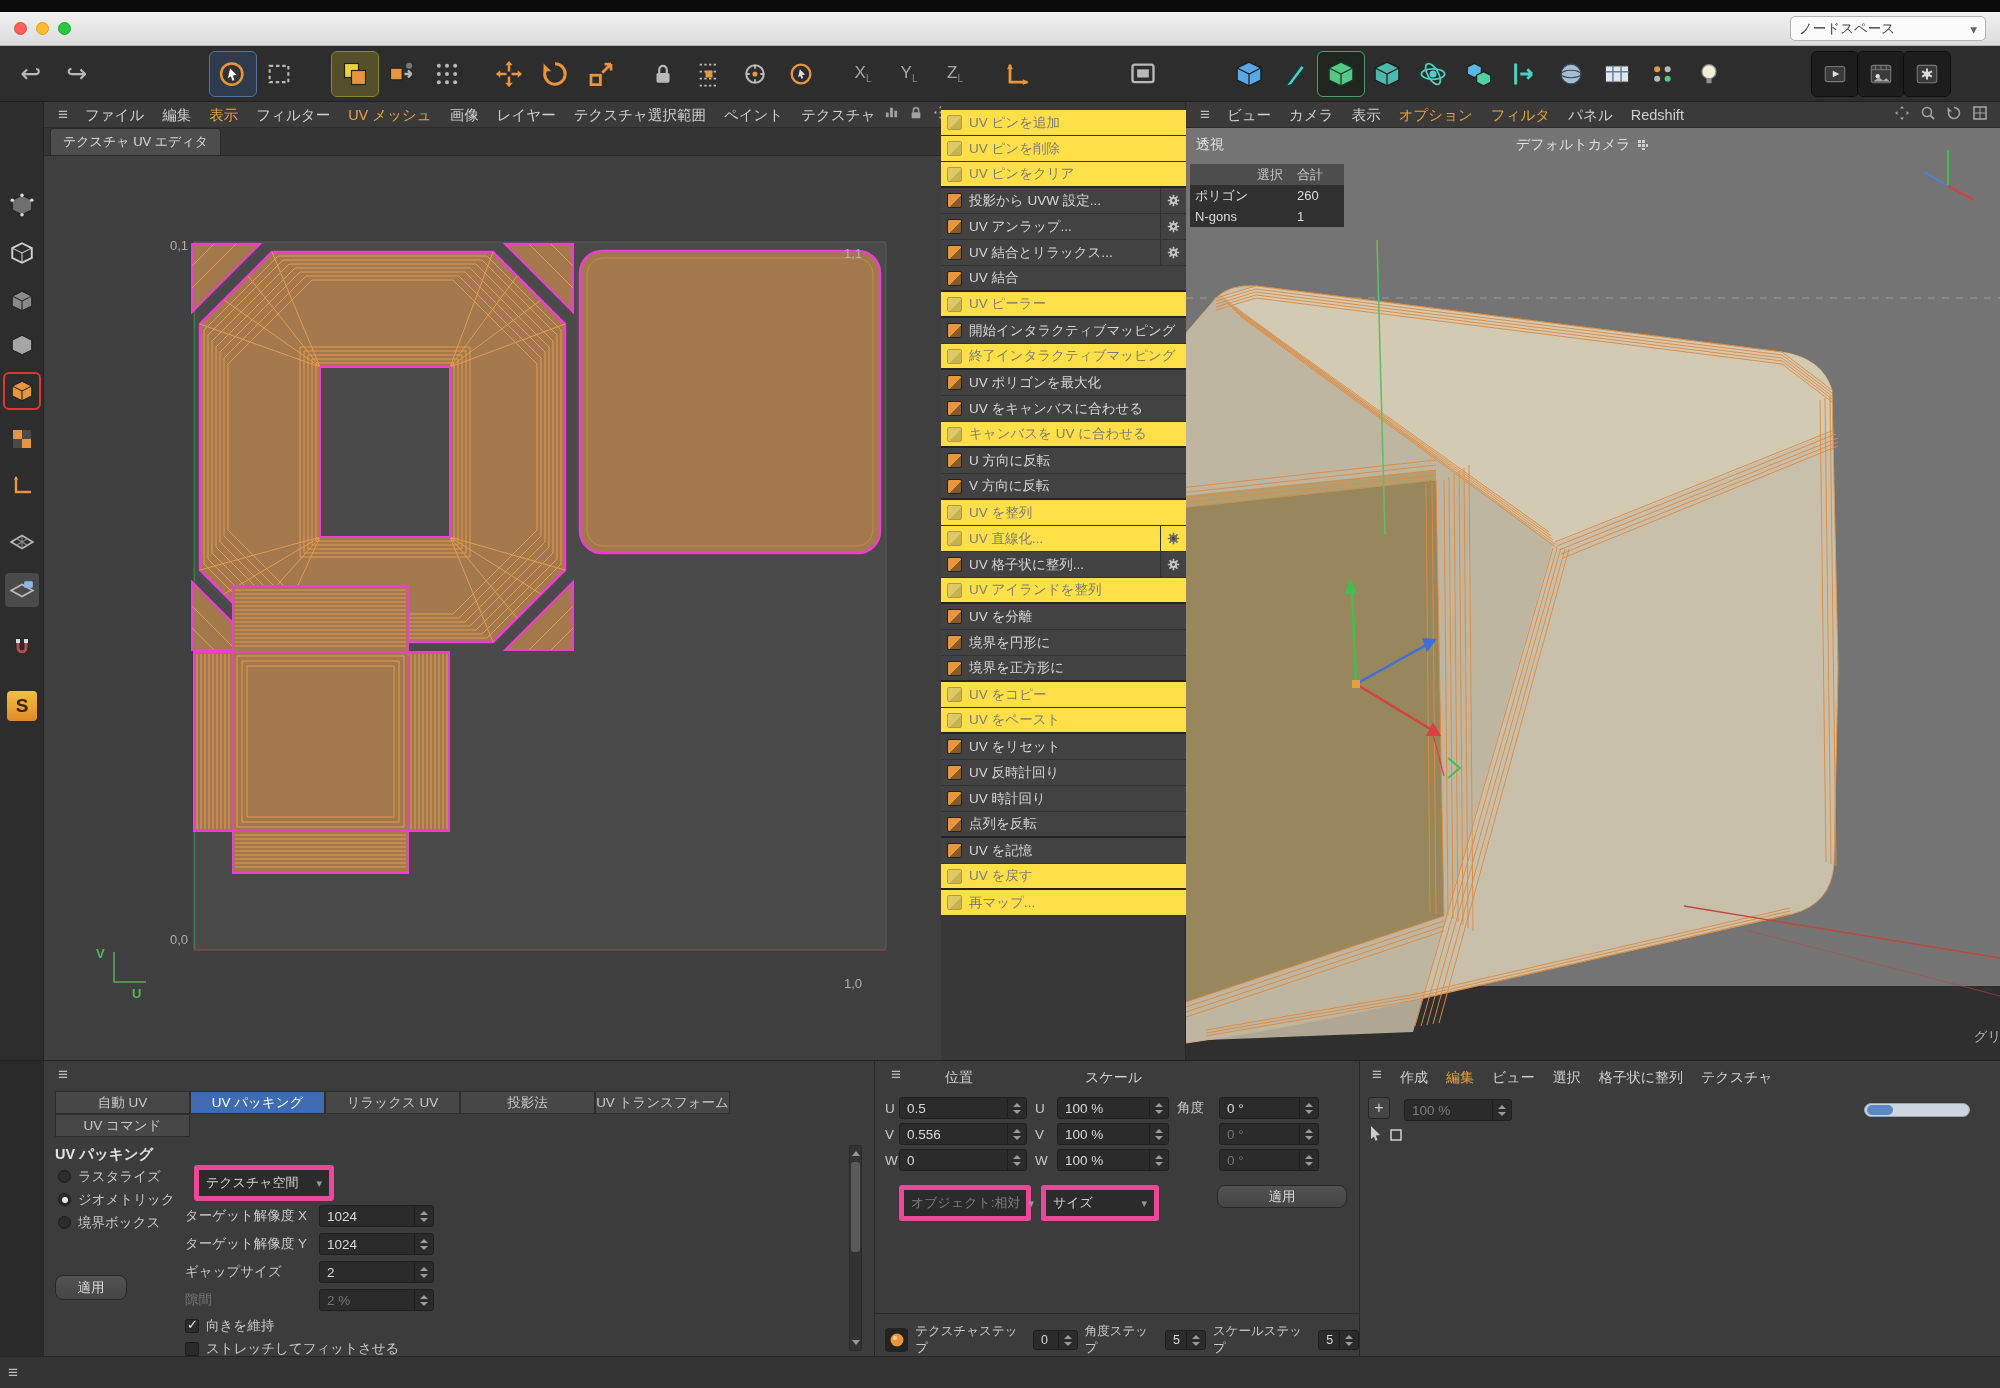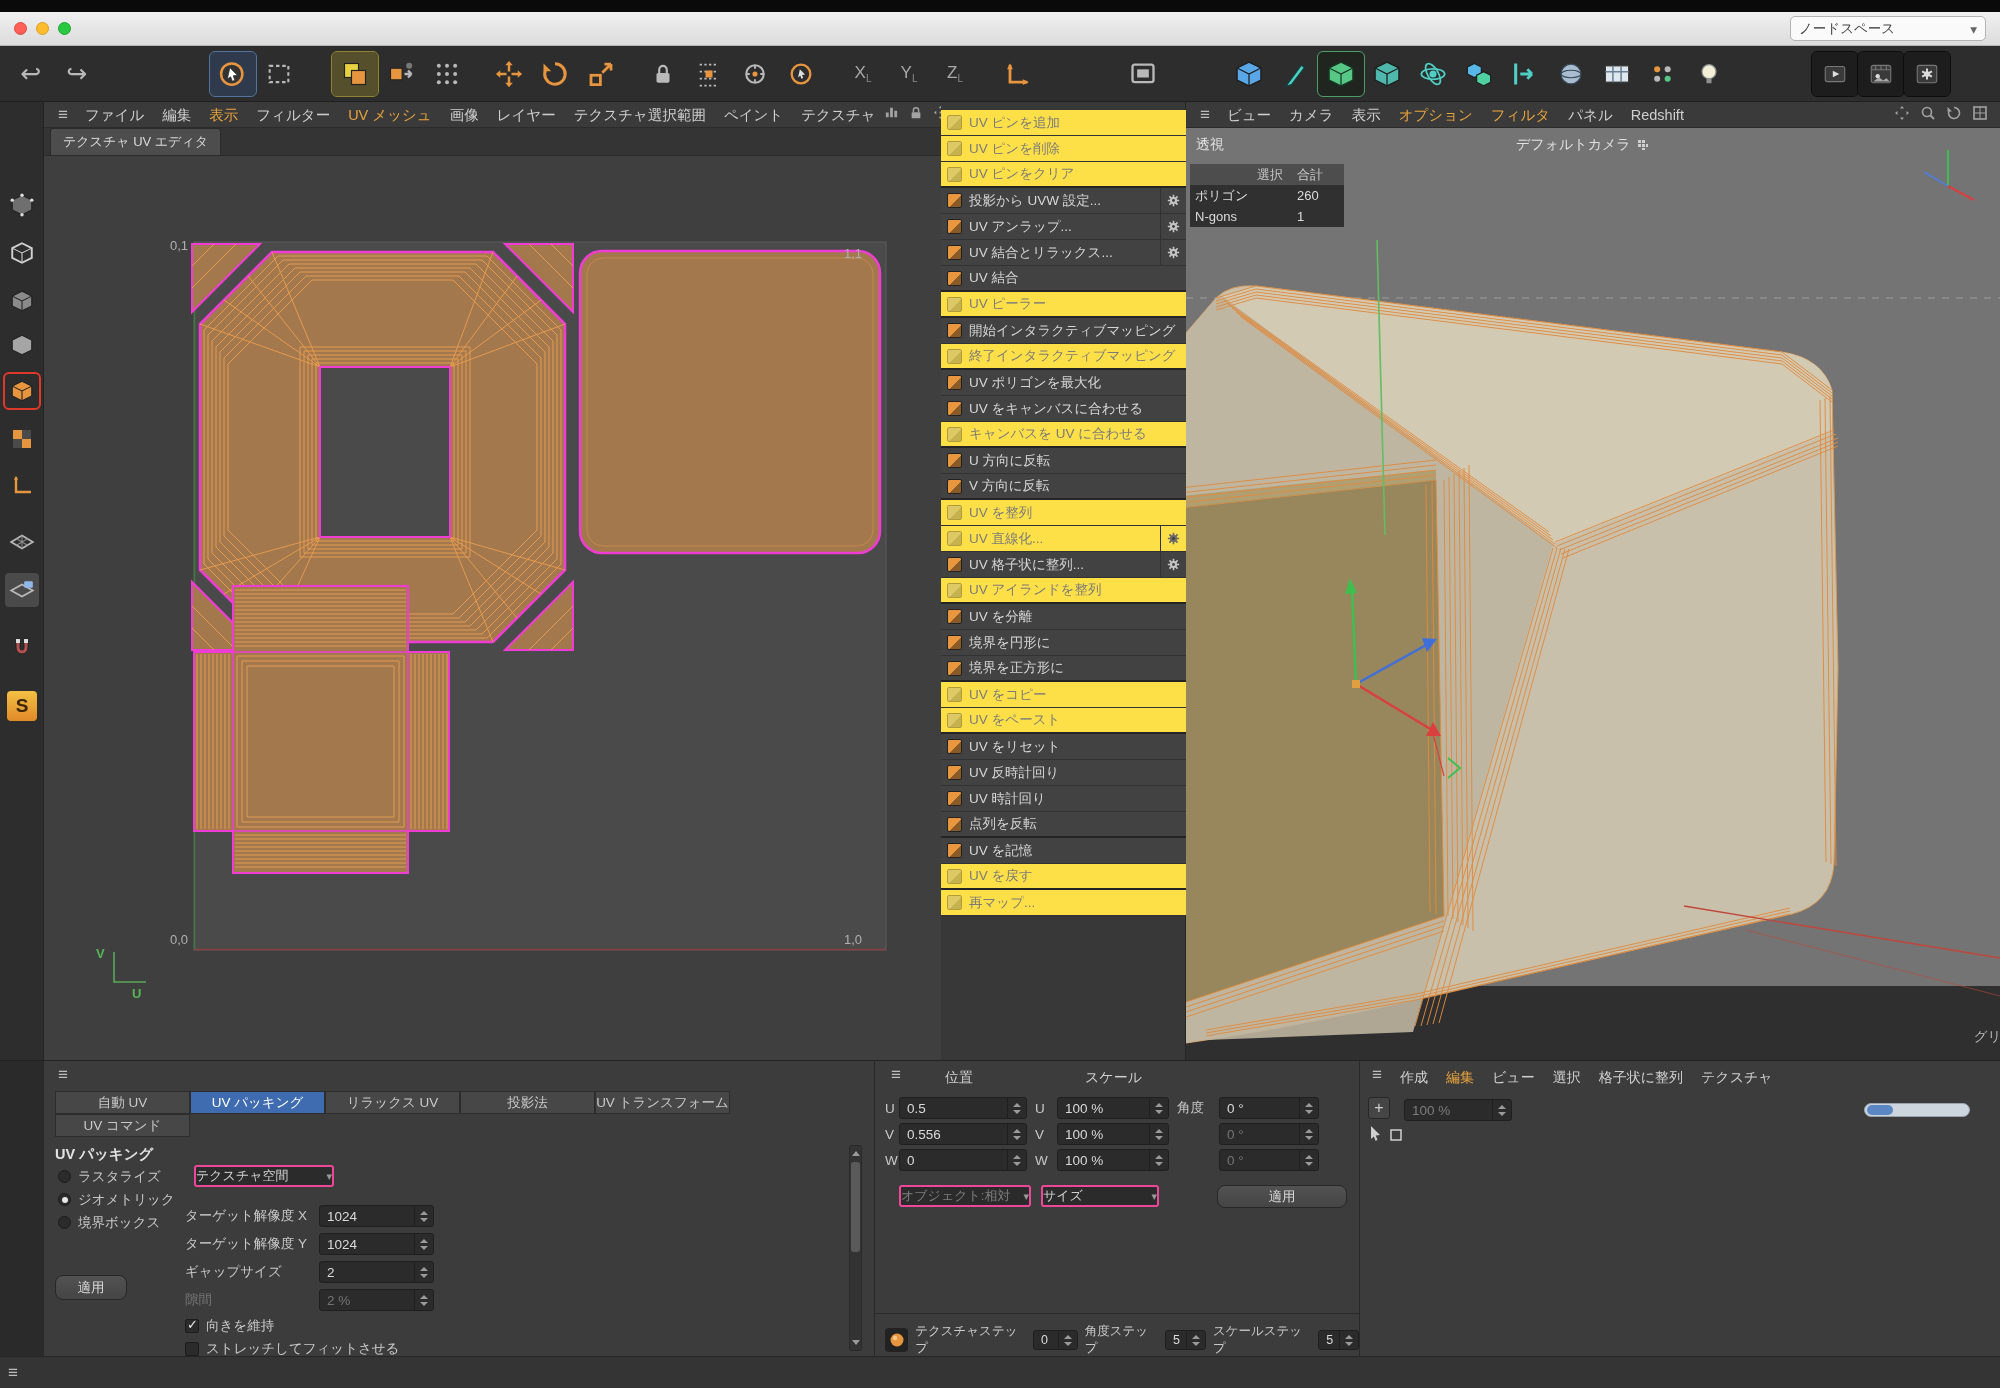--- a/index.html
+++ b/index.html
@@ -86,21 +86,21 @@
 .spin{height:22px;background:#2b2b2b;border:1px solid #1f1f1f;border-radius:3px;display:flex;align-items:center;padding-left:7px;color:#dadada;font-size:13.5px}
 .spin .fval{white-space:nowrap}
 .arr{margin-left:auto;display:flex;flex-direction:column;gap:3px;padding:0 5px;border-left:1px solid #1f1f1f;height:100%;justify-content:center}
 .arr i{width:0;height:0;border-left:4px solid transparent;border-right:4px solid transparent}
 .arr .up{border-bottom:4px solid #9a9a9a}
 .arr .dn{border-top:4px solid #9a9a9a}
 .fieldrow{display:flex;align-items:center;height:28px}
 .flabel{width:134px;color:#c9c9c9;font-size:13.5px;white-space:nowrap}
 .fieldrow .spin{width:115px}
 .fieldrow.disabled .flabel,.fieldrow.disabled .fval{color:#747474}
-.drop{display:flex;align-items:center;background:#2b2b2b;border:2px solid #ec4899;border-radius:3px;padding:0 0;height:22px;color:#d0d0d0;font-size:13px;white-space:nowrap}
+.drop{display:flex;align-items:center;background:#2b2b2b;border:5px solid #ec4899;border-radius:3px;padding:0 7px;height:36px;color:#d0d0d0;font-size:13px;white-space:nowrap}
 .drop .dar{margin-left:auto;padding-left:8px;color:#9a9a9a;font-size:11px}
 .drop.disabled{color:#7d7d7d}
 .btnc4d{background:linear-gradient(#525252,#454545);border:1px solid #272727;border-radius:8px;color:#d8d8d8;font-size:13.5px;display:flex;align-items:center;justify-content:center}
 .check{display:flex;gap:7px;align-items:center;color:#c9c9c9;font-size:13.5px;height:23px}
 .cbox{width:14px;height:14px;background:#2b2b2b;border:1px solid #1c1c1c;border-radius:2px;position:relative;flex:none}
 .check.checked .cbox::after{content:"✓";color:#ececec;position:absolute;left:1px;top:-3px;font-size:13px}
 .scrollbar{position:absolute;width:13px;background:#333;border:1px solid #2a2a2a;border-radius:3px}
 .scrollbar .thumb{position:absolute;left:1px;right:1px;top:16px;height:90px;background:#5a5a5a;border-radius:3px}
 .scrollbar .sarr{position:absolute;left:2px;width:0;height:0;border-left:4px solid transparent;border-right:4px solid transparent}
 .sarr.u{top:5px;border-bottom:5px solid #9a9a9a}
@@ -503,21 +503,21 @@
           <path fill="none" stroke="#e59a50" d="M153,498V673M157,498V673M161,498V673M165,498V673M169,498V673M173,498V673M177,498V673M181,498V673M185,498V673"></path>
           <path fill="none" stroke="#e59a50" d="M367,498V673M371,498V673M375,498V673M379,498V673M383,498V673M387,498V673M391,498V673M395,498V673M399,498V673M403,498V673"></path>
           <path fill="none" stroke="#e59a50" d="M193,500h167v171h-167Z M198,505h157v161h-157Z M203,510h147v151h-147Z"></path>
           <rect x="189" y="496" width="175" height="179" fill="none" stroke="#f03cd4" stroke-width="1.5"></rect>
 
           <path d="M70,796V826H102" fill="none" stroke="#58a758" stroke-width="1.6"></path>
         </svg>
         <span class="cornlab" style="left:104px;top:82px;width:40px;text-align:right">0,1</span>
         <span class="cornlab" style="left:800px;top:90px">1,1</span>
         <span class="cornlab" style="left:104px;top:776px;width:40px;text-align:right">0,0</span>
-        <span class="cornlab" style="left:800px;top:776px">1,0</span>
+        <span class="cornlab" style="left:800px;top:820px">1,0</span>
         <span class="axlab" style="left:52px;top:790px">V</span>
         <span class="axlab" style="left:88px;top:830px">U</span>
       </div>
     </div>
 
     <div class="midcol">
       <div class="cmdlist">
 
           <div class="cmd disabled">
             <span class="cicon"></span>

